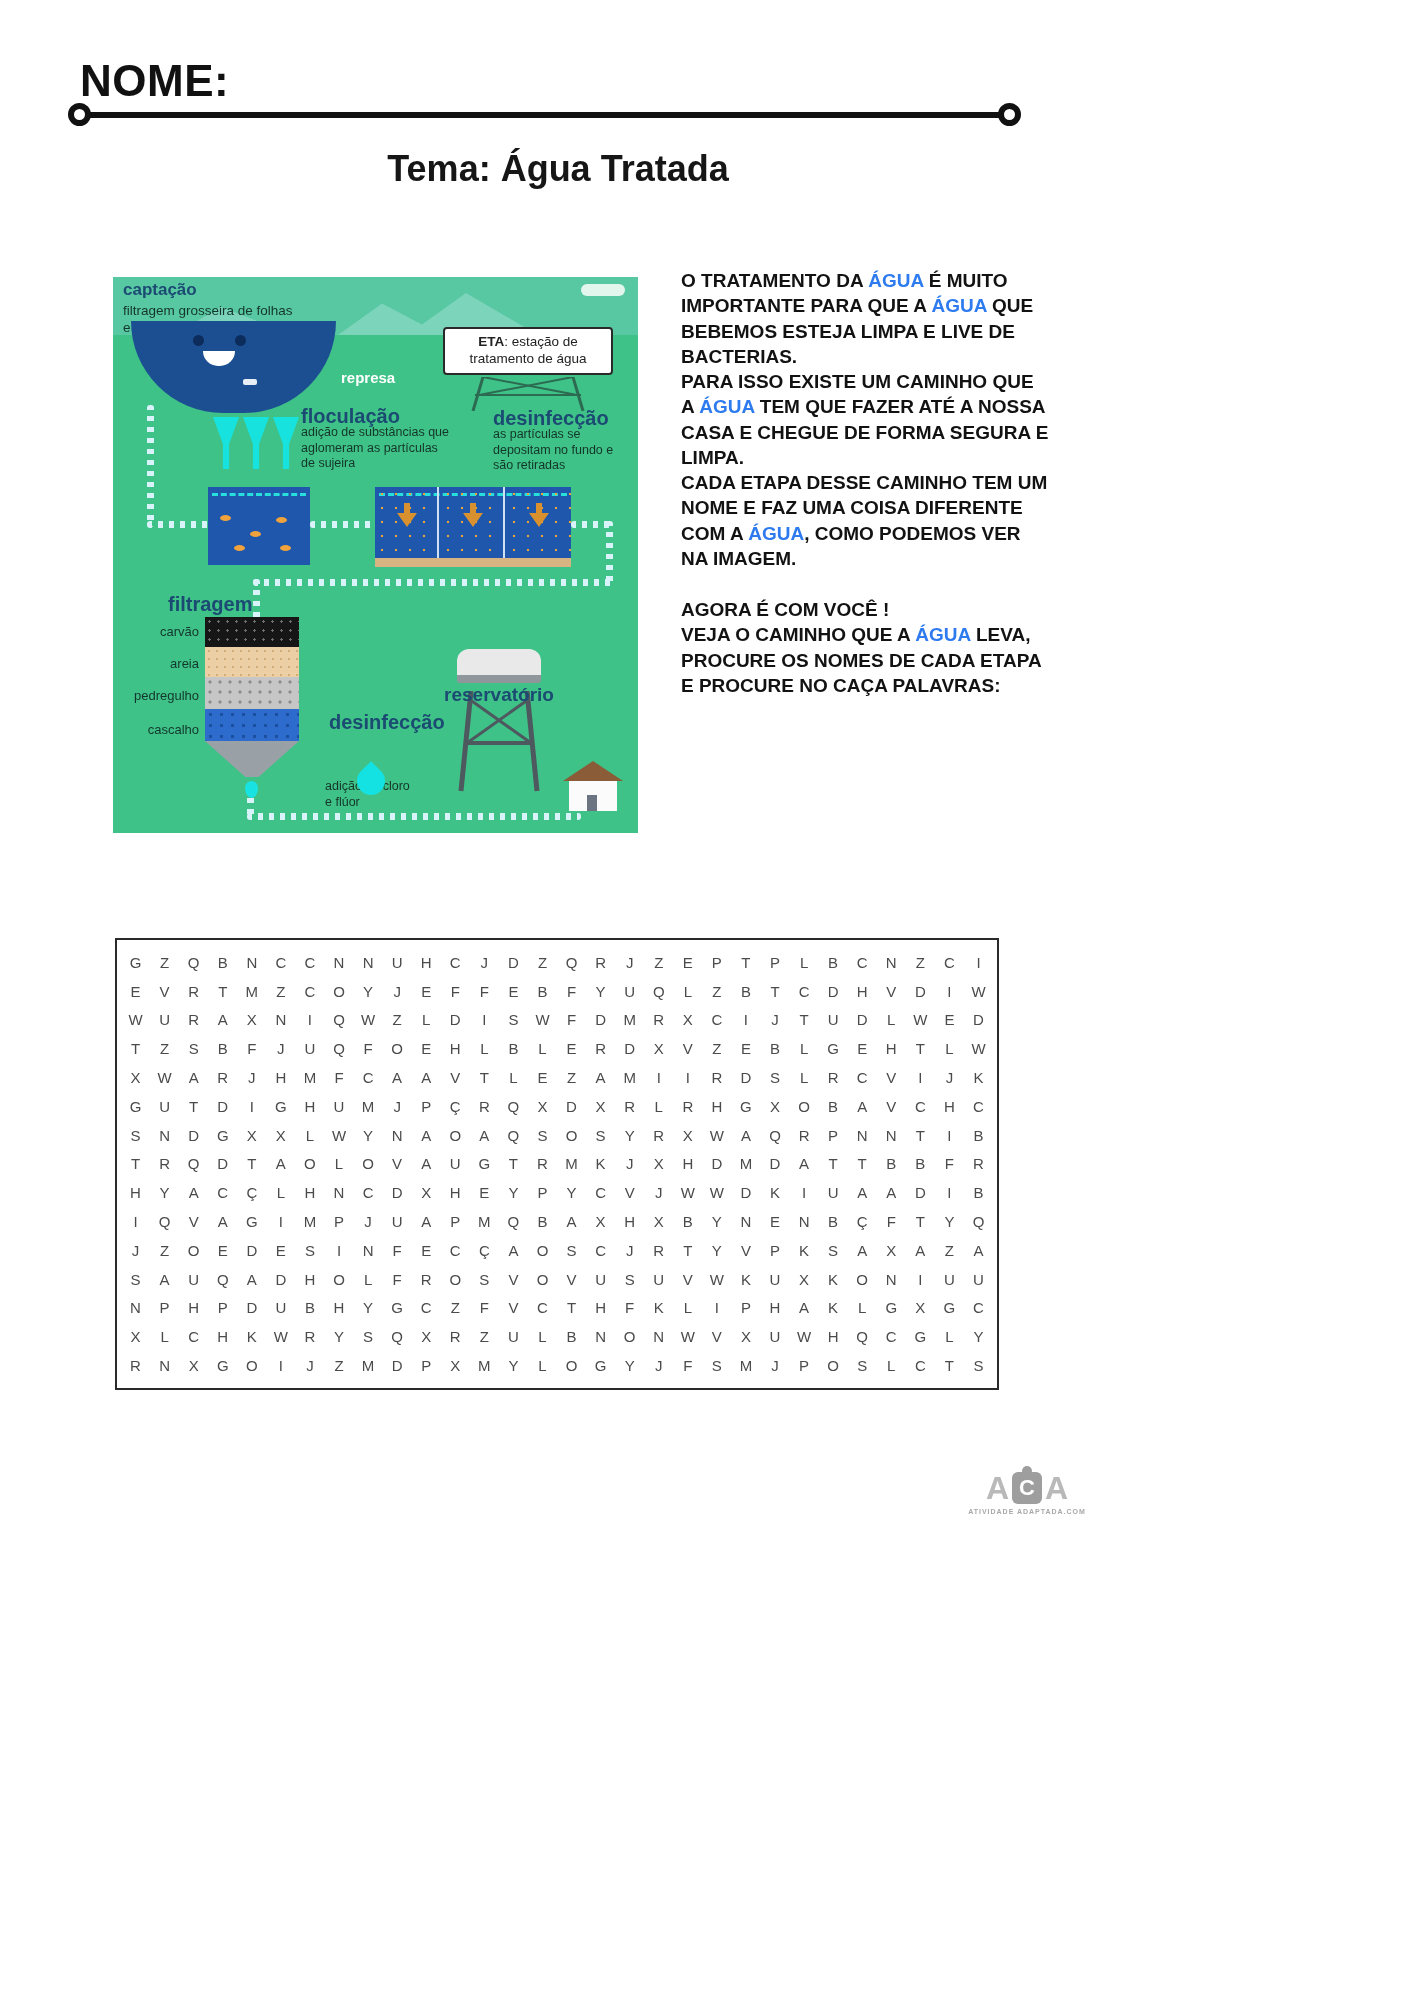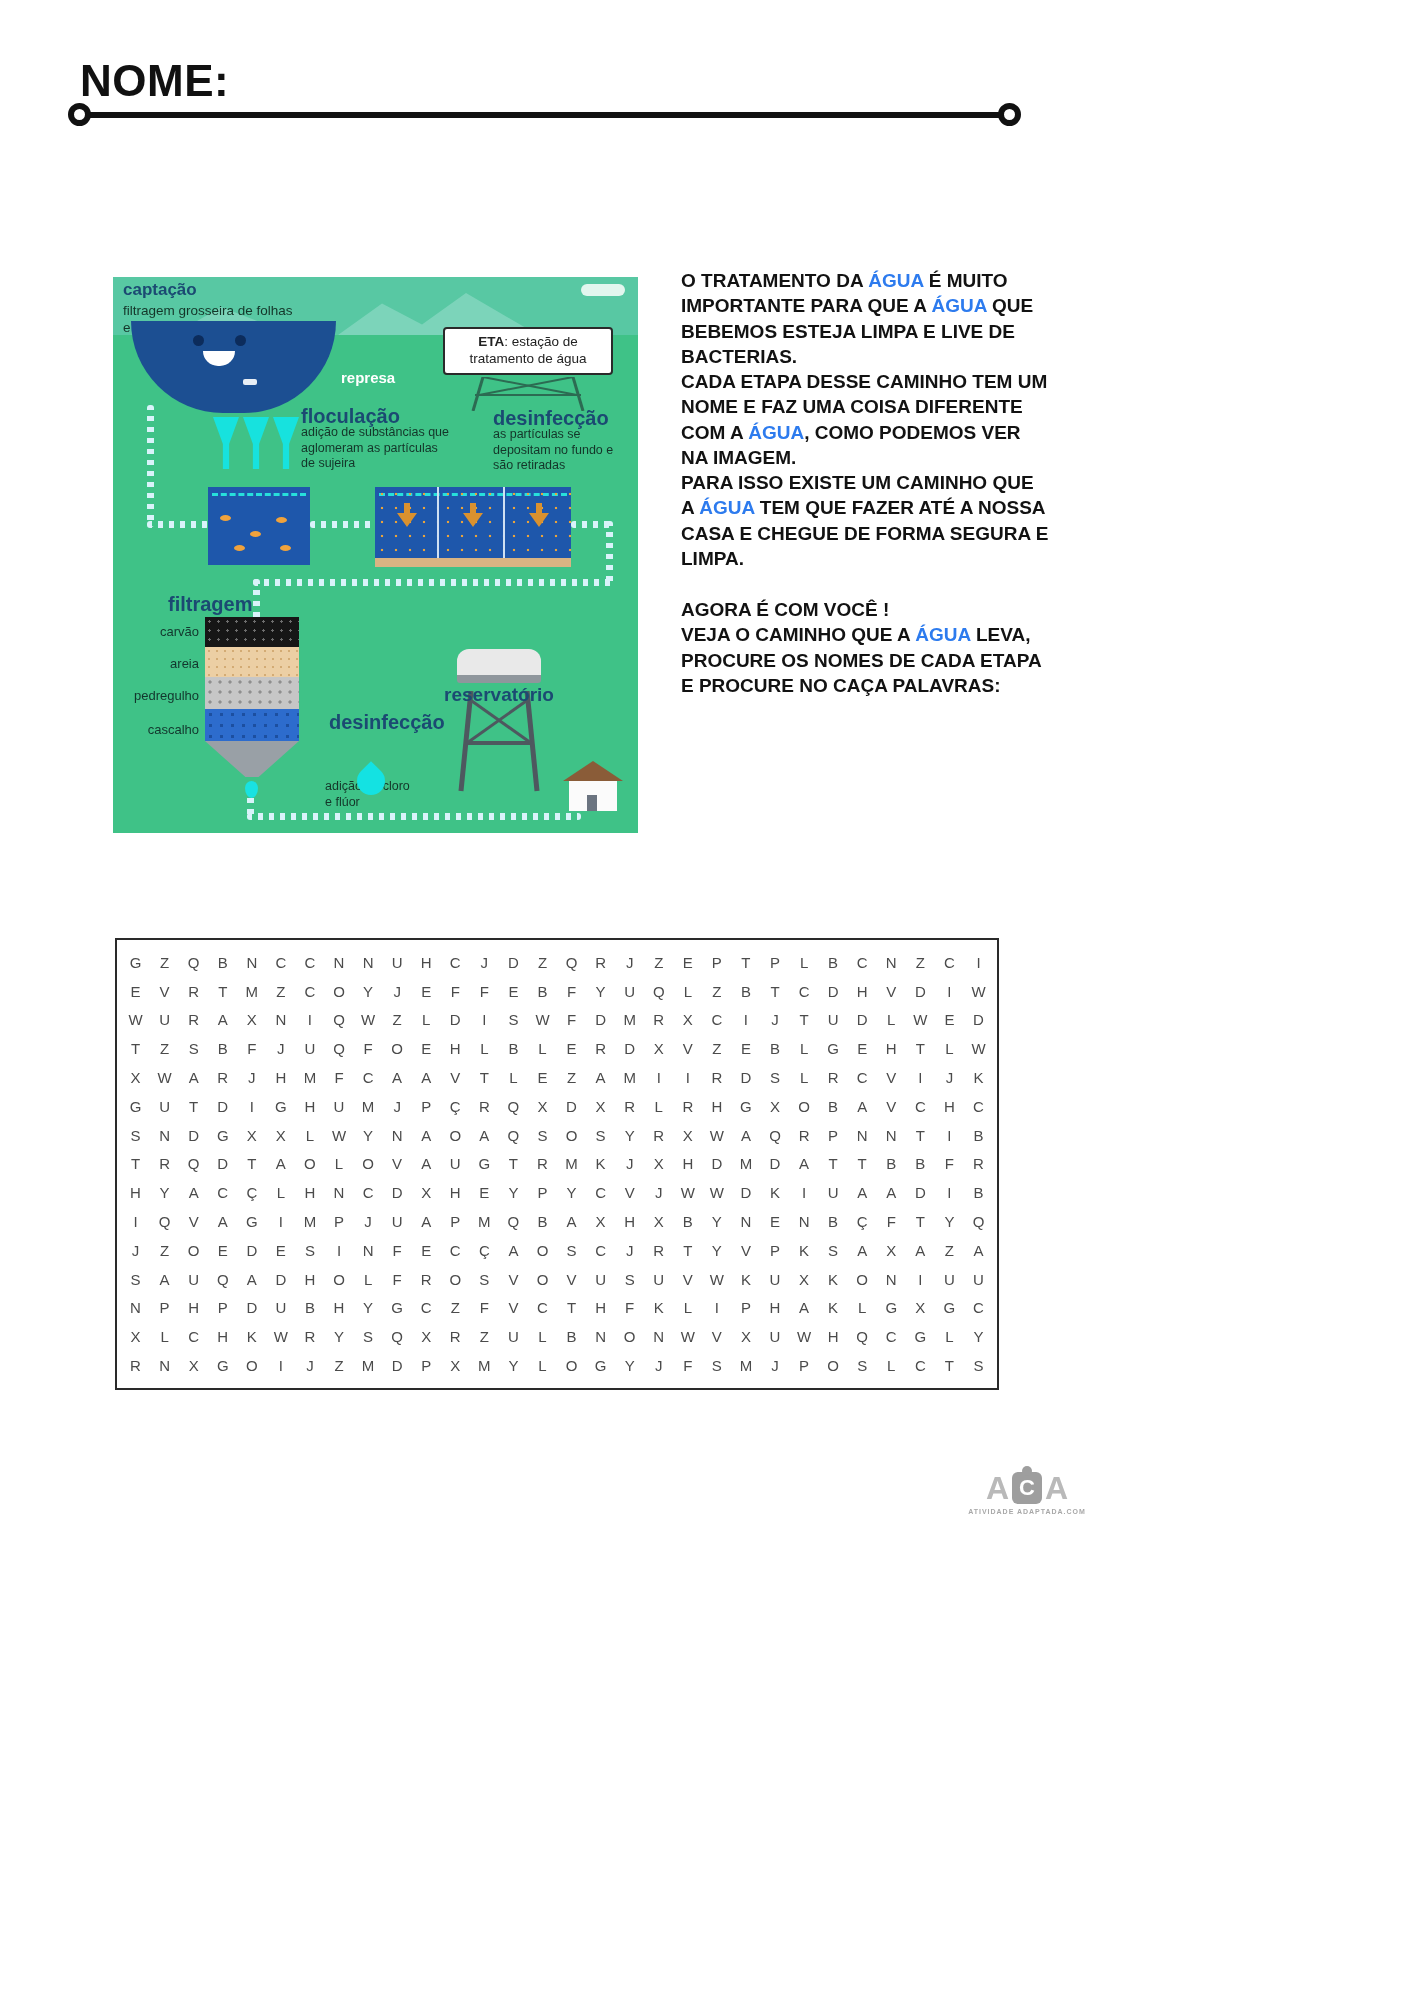--- a/index.html
+++ b/index.html
@@ -114,20 +114,21 @@
 </style>
 </head>
 <body>
 
 <div class="page">
 
   <div class="nome">NOME:</div>
   <div class="name-line"></div>
   <div class="ring left"></div>
   <div class="ring right"></div>
+  <div class="title">Tema: Água Tratada</div>
 
   <div class="ig">
     <div class="ig-sky"></div>
     <div class="mtn mtn1"></div>
     <div class="mtn mtn2"></div>
     <div class="cloud"></div>
 
     <div class="ig-title captacao-title">captação</div>
     <div class="ig-sub captacao-sub">filtragem grosseira de folhas e galhos</div>
 
@@ -220,22 +221,22 @@
       </svg>
     </div>
 
     <div class="house-roof"></div>
     <div class="house-body"></div>
     <div class="house-door"></div>
   </div>
 
   <div class="intro">
       <div class="para"><span>O TRATAMENTO DA </span><span class="hl">ÁGUA</span><span> É MUITO IMPORTANTE PARA QUE A </span><span class="hl">ÁGUA</span><span> QUE BEBEMOS ESTEJA LIMPA E LIVE DE BACTERIAS.</span></div>
+      <div class="para"><span>PARA ISSO EXISTE UM CAMINHO QUE A </span><span class="hl">ÁGUA</span><span> TEM QUE FAZER ATÉ A NOSSA CASA E CHEGUE DE FORMA SEGURA E LIMPA.</span></div>
       <div class="para"><span>CADA ETAPA DESSE CAMINHO TEM UM NOME E FAZ UMA COISA DIFERENTE COM A </span><span class="hl">ÁGUA</span><span>, COMO PODEMOS VER NA IMAGEM.</span></div>
-      <div class="para"><span>PARA ISSO EXISTE UM CAMINHO QUE A </span><span class="hl">ÁGUA</span><span> TEM QUE FAZER ATÉ A NOSSA CASA E CHEGUE DE FORMA SEGURA E LIMPA.</span></div>
       <div class="para gap"><span>AGORA É COM VOCÊ !</span></div>
       <div class="para"><span>VEJA O CAMINHO QUE A </span><span class="hl">ÁGUA</span><span> LEVA, PROCURE OS NOMES DE CADA ETAPA E PROCURE NO CAÇA PALAVRAS:</span></div>
     </div>
 
   <div class="ws">
     <div class="ws-grid">
         <div class="ws-cell">G</div>
         <div class="ws-cell">Z</div>
         <div class="ws-cell">Q</div>
         <div class="ws-cell">B</div>

